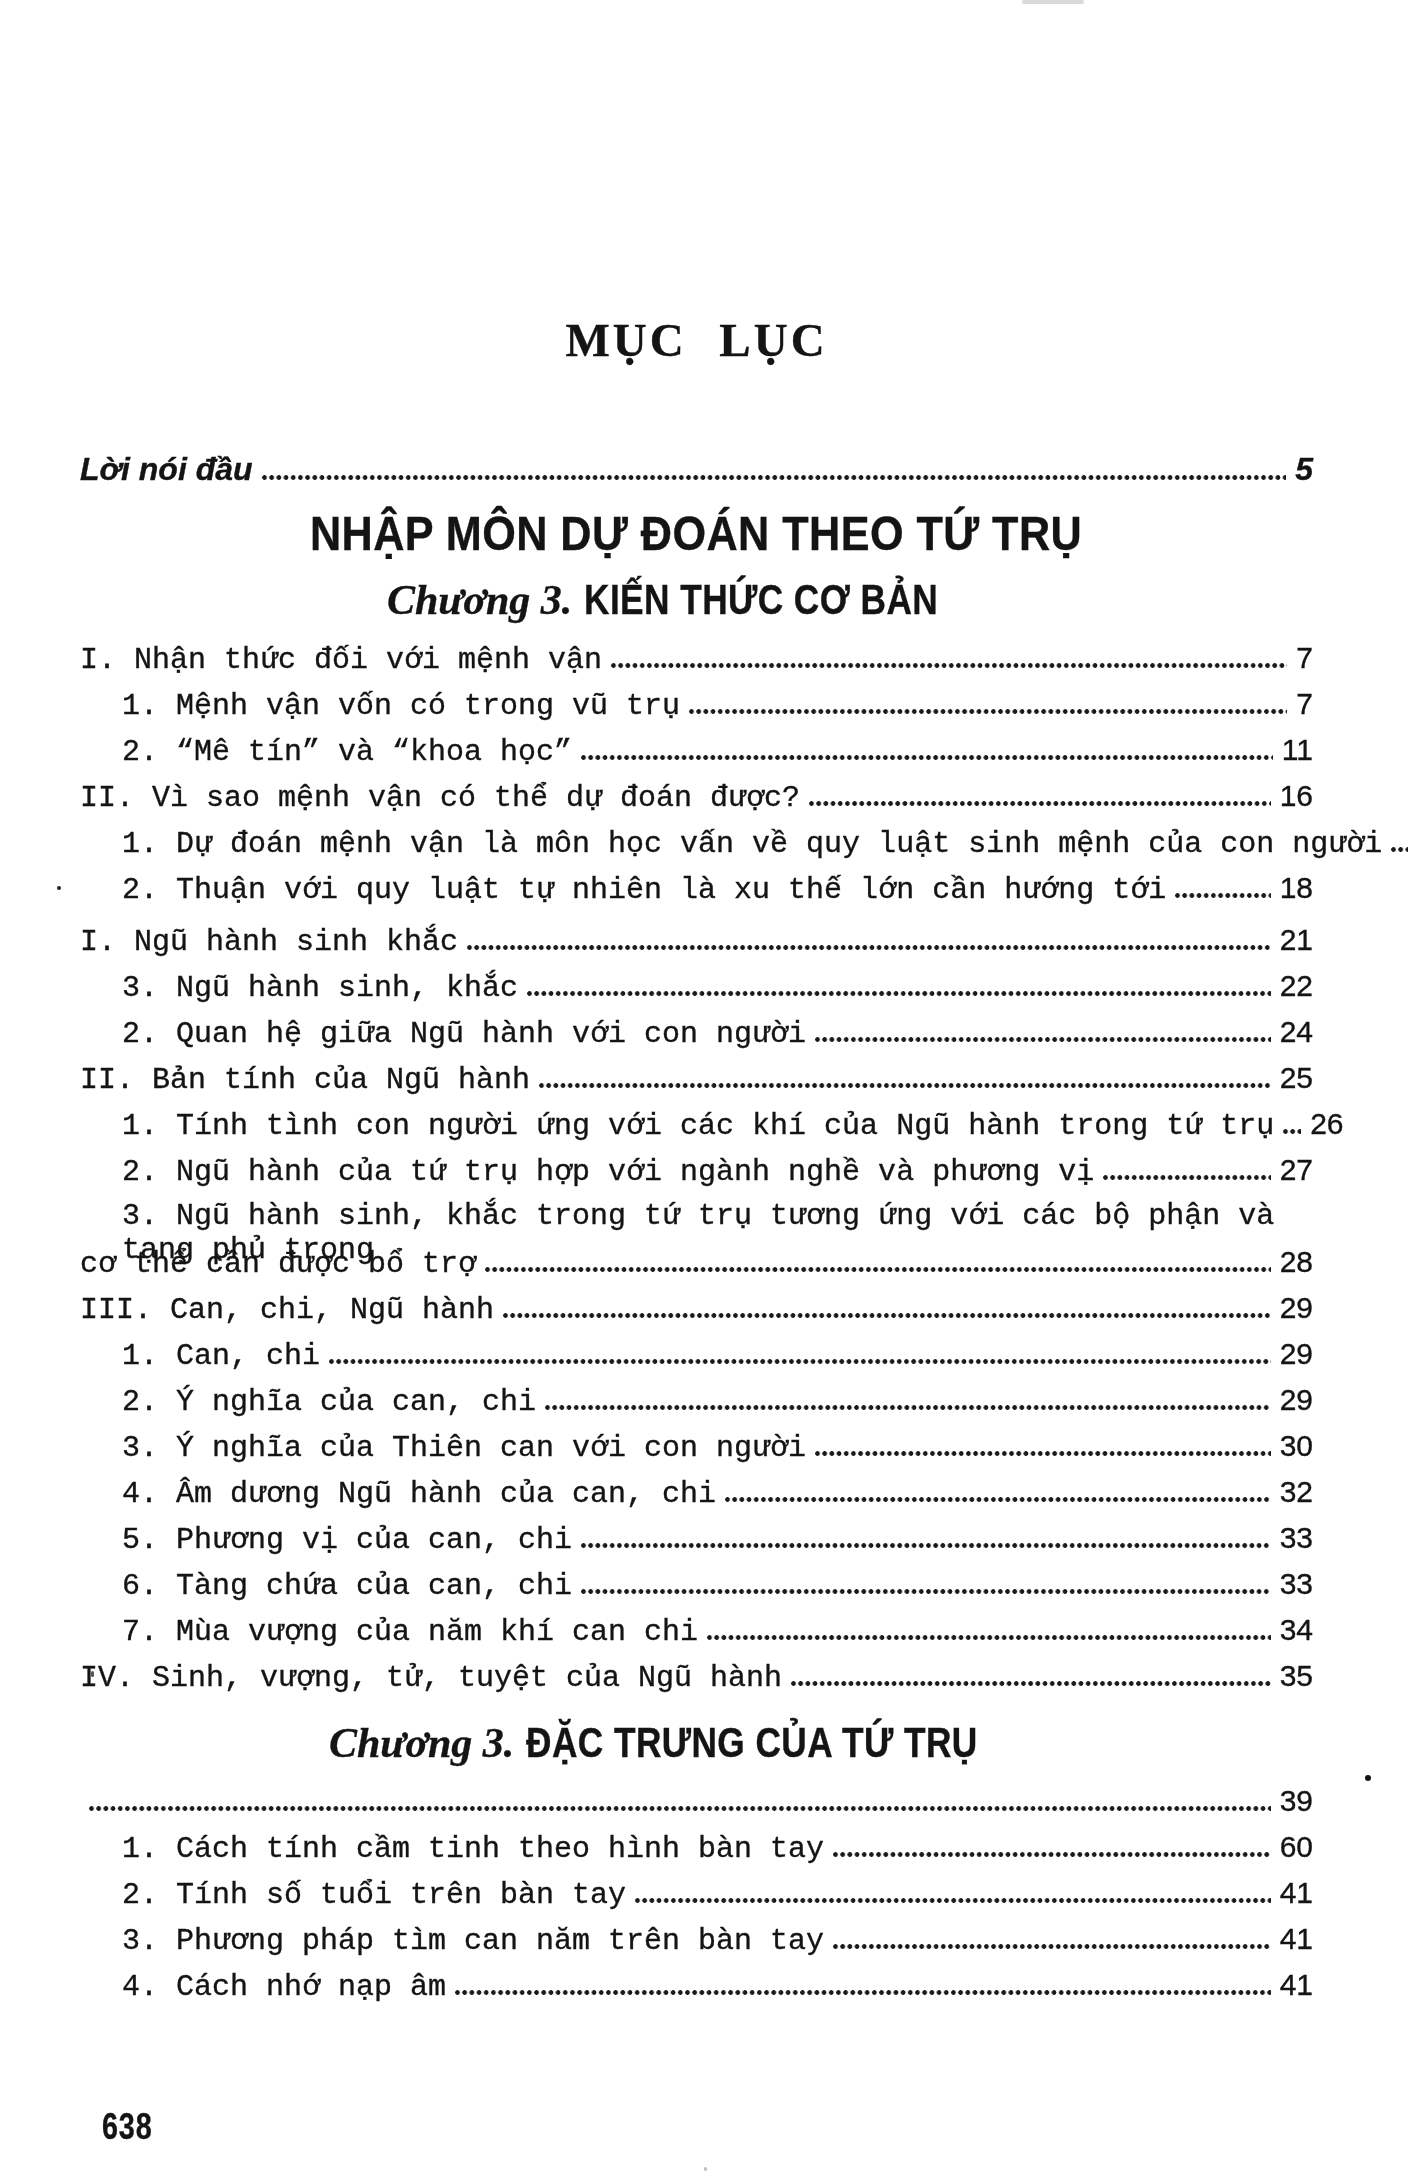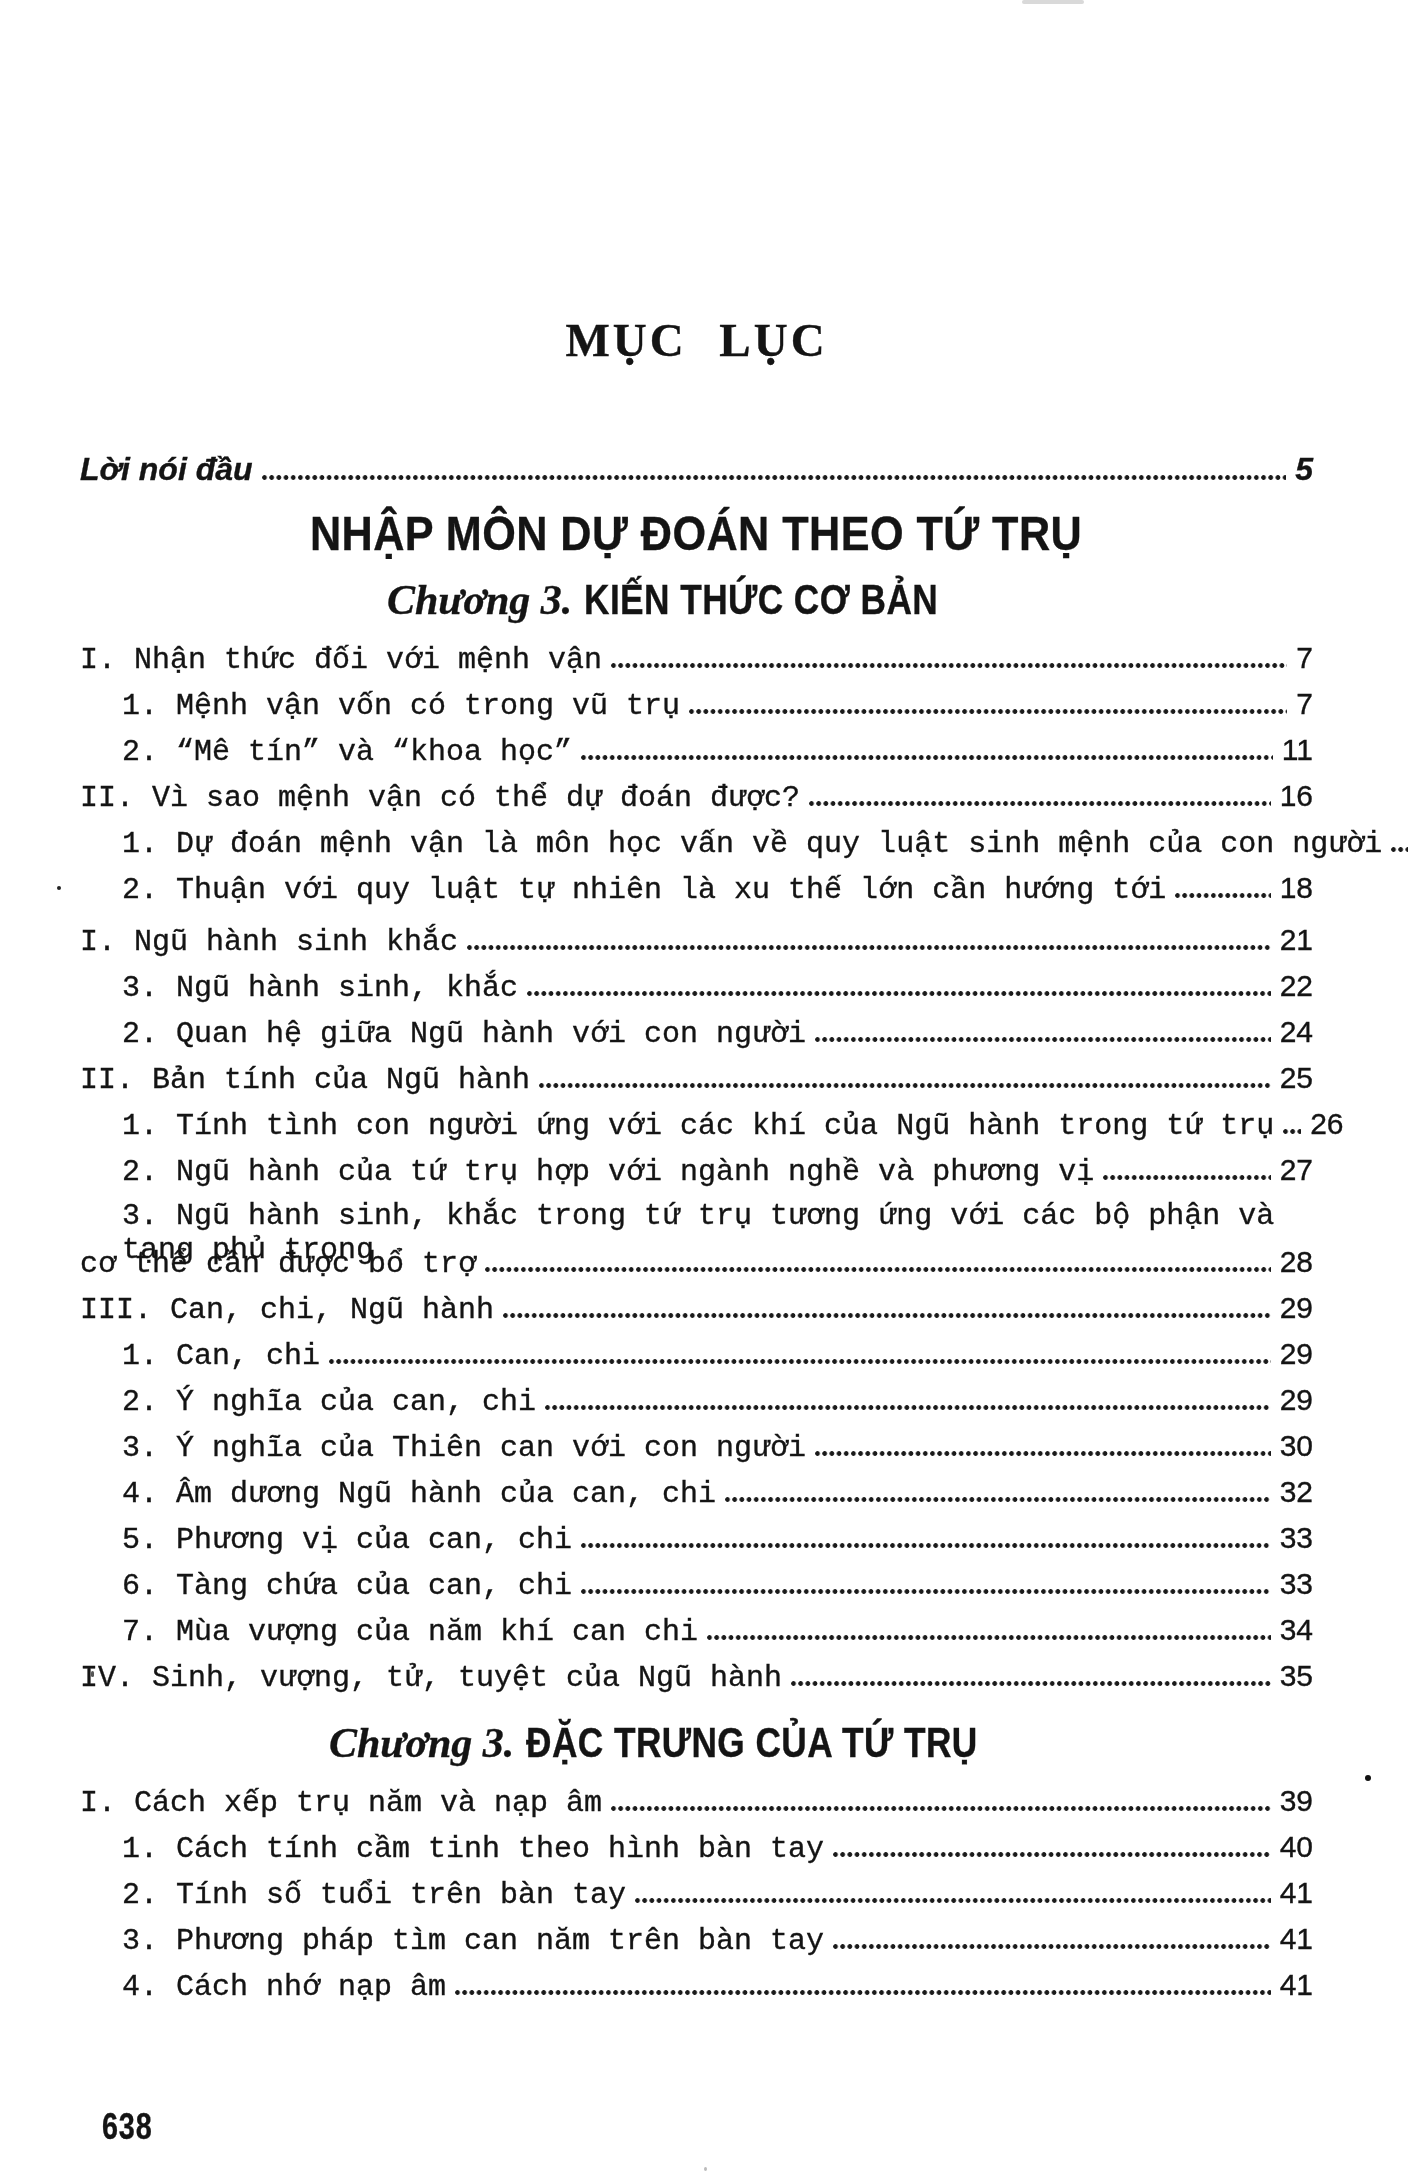--- a/index.html
+++ b/index.html
@@ -223,28 +223,27 @@
           </div>
           <div class="row lvl1">
             <span class="label">IV. Sinh, vượng, tử, tuyệt của Ngũ hành</span>
             <span class="dots"></span>
             <span class="pg">35</span>
           </div>
         </div>
         <div class="chapter-heading"><span class="chapter-prefix">Chương 3.</span><span class="chapter-title">ĐẶC TRƯNG CỦA TỨ TRỤ</span></div>
         <div class="toc-list">
           <div class="row lvl1">
-            <span class="label">I. Cách xếp trụ năm và nạp âm</span>
             <span class="dots"></span>
             <span class="pg">39</span>
           </div>
           <div class="row lvl2">
             <span class="label">1. Cách tính cầm tinh theo hình bàn tay</span>
             <span class="dots"></span>
-            <span class="pg">40</span>
+            <span class="pg">60</span>
           </div>
           <div class="row lvl2">
             <span class="label">2. Tính số tuổi trên bàn tay</span>
             <span class="dots"></span>
             <span class="pg">41</span>
           </div>
           <div class="row lvl2">
             <span class="label">3. Phương pháp tìm can năm trên bàn tay</span>
             <span class="dots"></span>
             <span class="pg">41</span>

